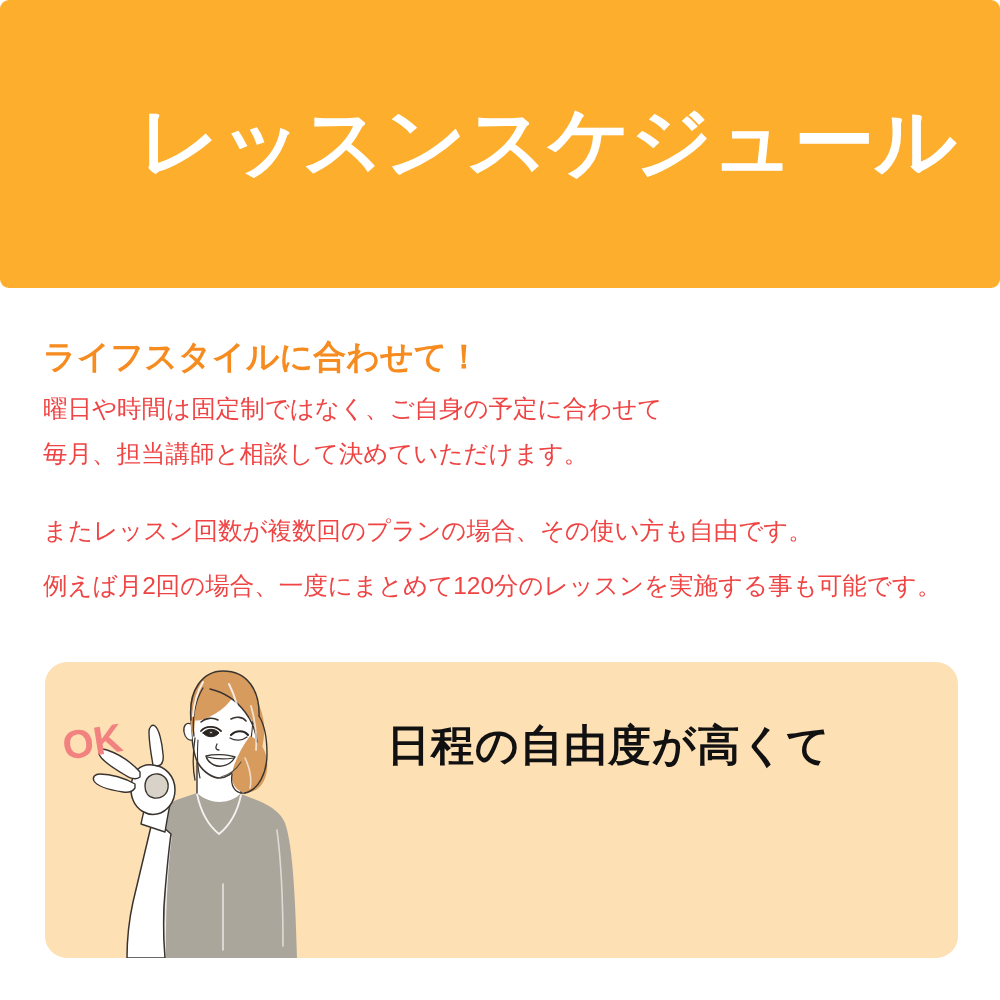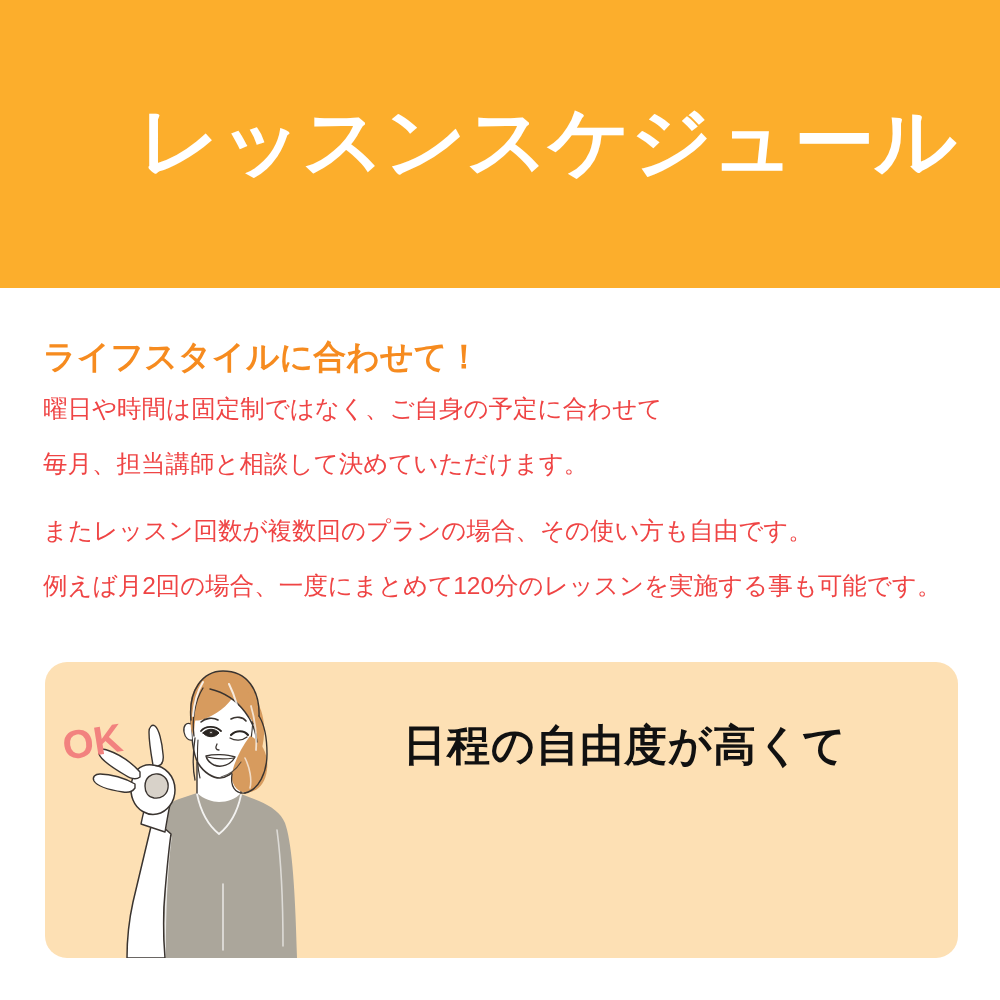--- a/index.html
+++ b/index.html
@@ -8,20 +8,21 @@
     background:#ffffff;
     font-family:"Liberation Sans","DejaVu Sans",sans-serif;
     overflow:hidden;
   }
   #page { position:relative; width:1000px; height:1000px; background:#fff; }
 
   
   .banner {
     position:absolute; left:0; top:0; width:1000px; height:288px;
     background:#fcae2c;
+    border-radius:9px;
   }
   .banner-title {
     position:absolute; left:138px; top:96px;
     width:760px; height:90px;
     color:#ffffff;
     font-size:78px;
     font-weight:bold;
     line-height:90px;
     letter-spacing:-1px;
     transform:scaleX(1.04);
@@ -57,21 +58,21 @@
     position:absolute; left:45px; top:662px;
     width:913px; height:296px;
     background:#fde0b4;
     border-radius:22px;
     overflow:hidden;
   }
   .card-illus { position:absolute; left:0px; top:0px; width:320px; height:296px; }
   .card-illus svg { display:block; width:320px; height:296px; }
 
   .card-text {
-    position:absolute; left:300px; top:52px;
+    position:absolute; left:284px; top:52px;
     width:560px;
     text-align:center;
     color:#111111;
     font-size:43px;
     font-weight:bold;
     line-height:62px;
     letter-spacing:1px;
   }
   .card-text div { white-space:nowrap; }
 </style>
@@ -80,21 +81,21 @@
 
 <div id="page">
 
   <div class="banner">
     <div class="banner-title">レッスンスケジュール</div>
   </div>
 
   <div class="section" id="sec1">
     <div class="sec-head">ライフスタイルに合わせて！</div>
     <div class="sec-body">曜日や時間は固定制ではなく、ご自身の予定に合わせて</div>
-    <div class="sec-body" style="margin-top:16px;">毎月、担当講師と相談して決めていただけます。</div>
+    <div class="sec-body" style="margin-top:6px;">毎月、担当講師と相談して決めていただけます。</div>
   </div>
 
   <div class="section" id="sec2">
     <div class="sec-body">またレッスン回数が複数回のプランの場合、その使い方も自由です。</div>
     <div class="sec-body" style="margin-top:16px;">例えば月2回の場合、一度にまとめて120分のレッスンを実施する事も可能です。</div>
   </div>
 
   <div class="card">
 
     <div class="card-illus">

